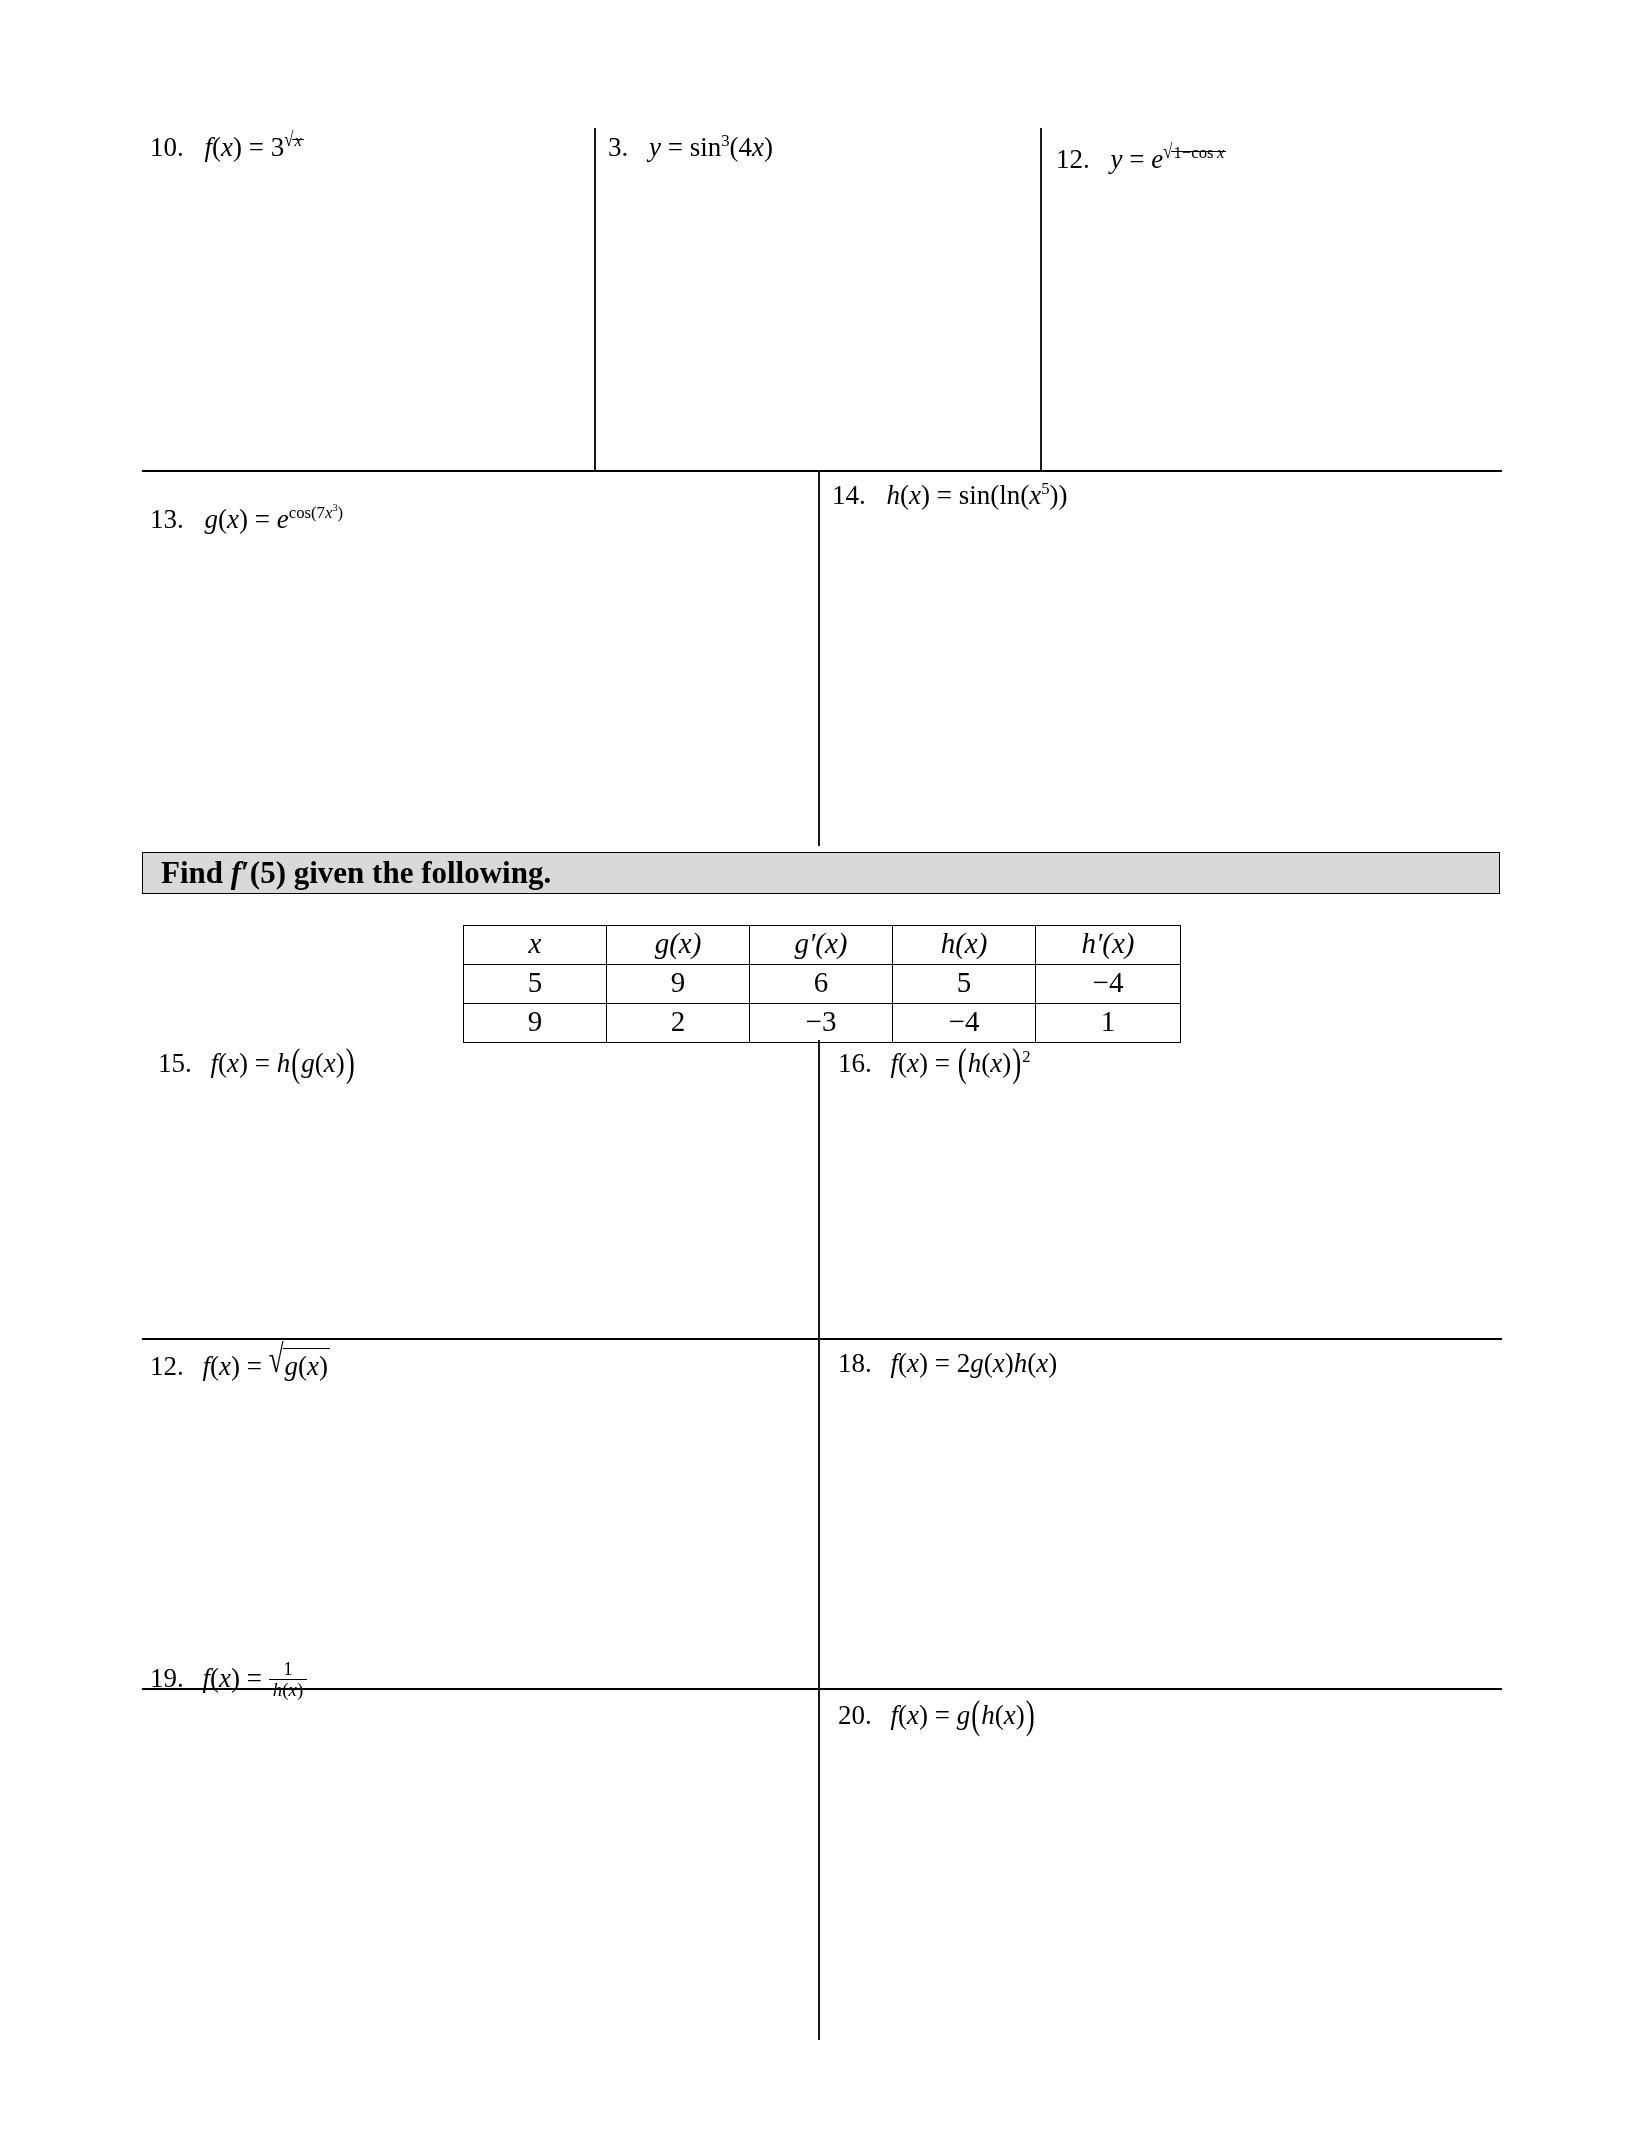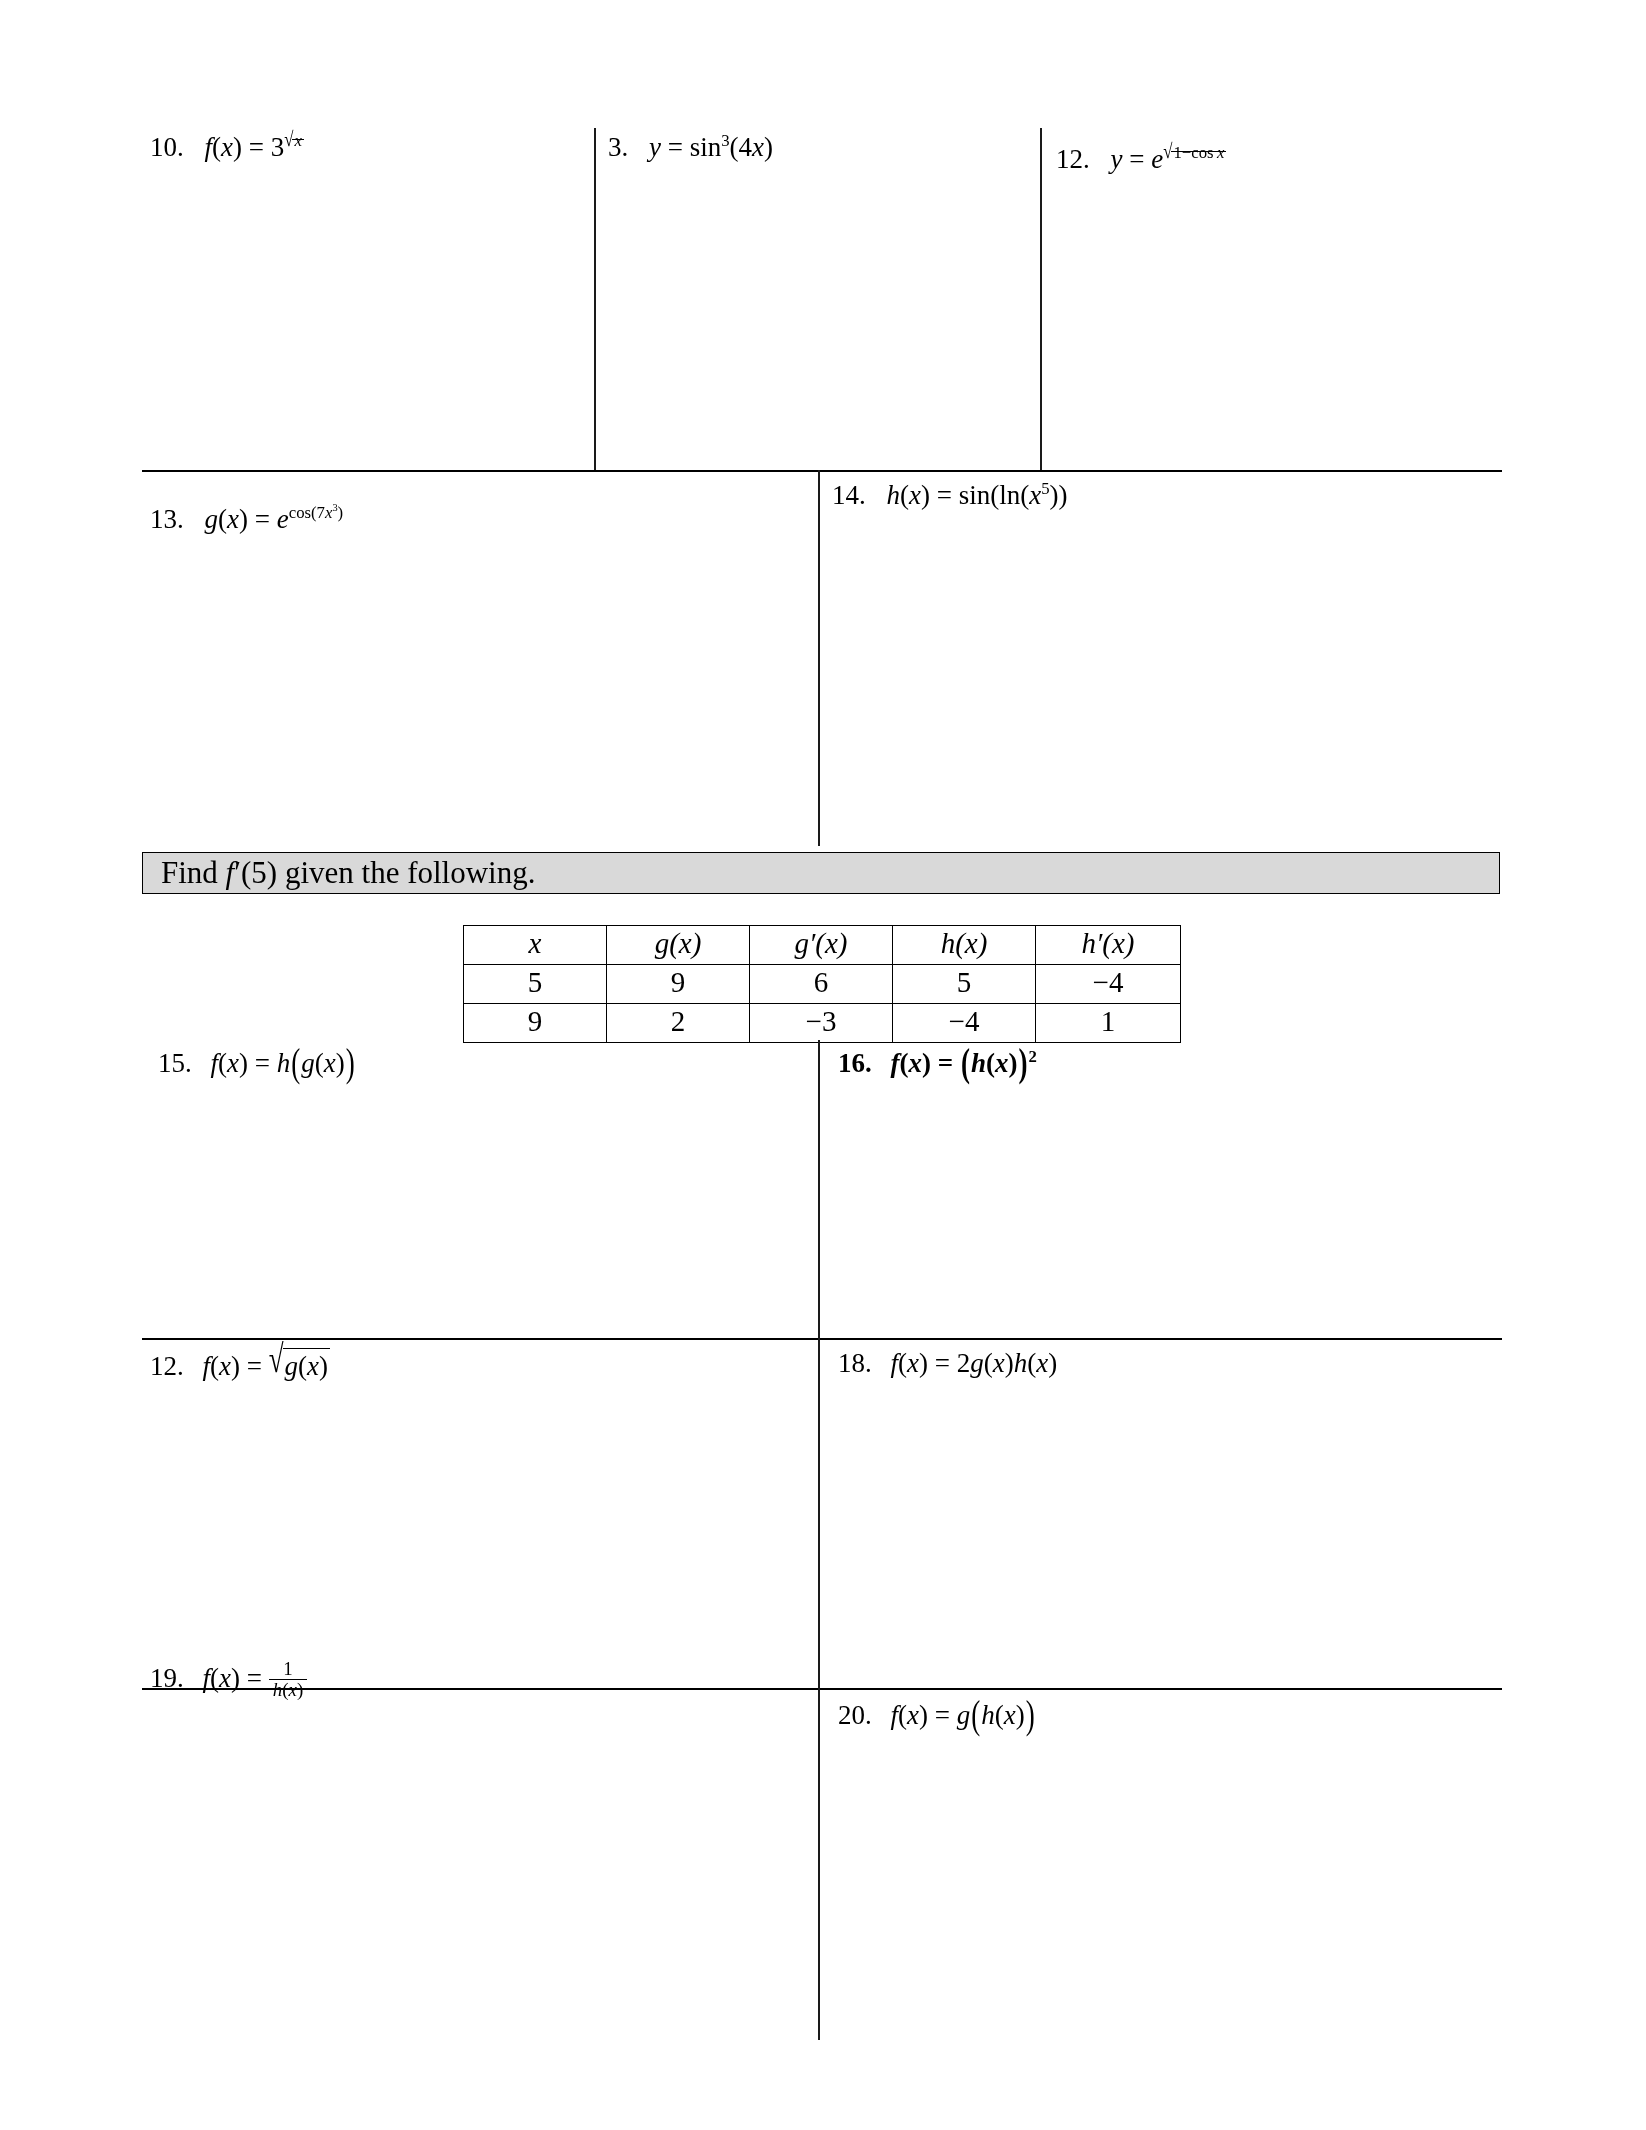--- a/index.html
+++ b/index.html
@@ -53,21 +53,21 @@
   
   .banner {
     position: absolute;
     background: #d9d9d9;
     border: 1.6px solid #000000;
     display: flex;
     align-items: center;
     padding-left: 18px;
   }
   .banner-text {
-    font-weight: normal;
+    font-weight: bold;
     font-size: 31px;
     white-space: nowrap;
   }
 
   
   .dtable {
     position: absolute;
     border-collapse: collapse;
     table-layout: fixed;
   }
@@ -157,21 +157,21 @@
     </tbody>
   </table>
 
   <div class="vrule" style="left:818px; top:1040px; height:298px;"></div>
 
   <div class="qtext m" style="left:158px; top:1048px;">
     <span class="qnum">15.</span>
     <span style="display:inline-block;width:12px"></span><span class="v">f</span><span class="up">(</span><span class="v">x</span><span class="up">)</span> <span class="up">=</span> <span class="v">h</span><span class="bp">(</span><span class="v">g</span><span class="up">(</span><span class="v">x</span><span class="up">)</span><span class="bp">)</span>
   </div>
 
-  <div class="qtext m" style="left:838px; top:1048px;font-weight:bold;">
+  <div class="qtext m" style="left:838px; top:1048px;">
     <span class="qnum">16.</span>
     <span style="display:inline-block;width:12px"></span><span class="v">f</span><span class="up">(</span><span class="v">x</span><span class="up">)</span> <span class="up">=</span> <span class="bp">(</span><span class="v">h</span><span class="up">(</span><span class="v">x</span><span class="up">)</span><span class="bp">)</span><sup class="e">2</sup>
   </div>
 
   <div class="hrule" style="left:142px; top:1338px; width:1360px;"></div>
 
   <div class="vrule" style="left:818px; top:1338px; height:350px;"></div>
 
   <div class="qtext m" style="left:150px; top:1348px;">
     <span class="qnum">12.</span>

